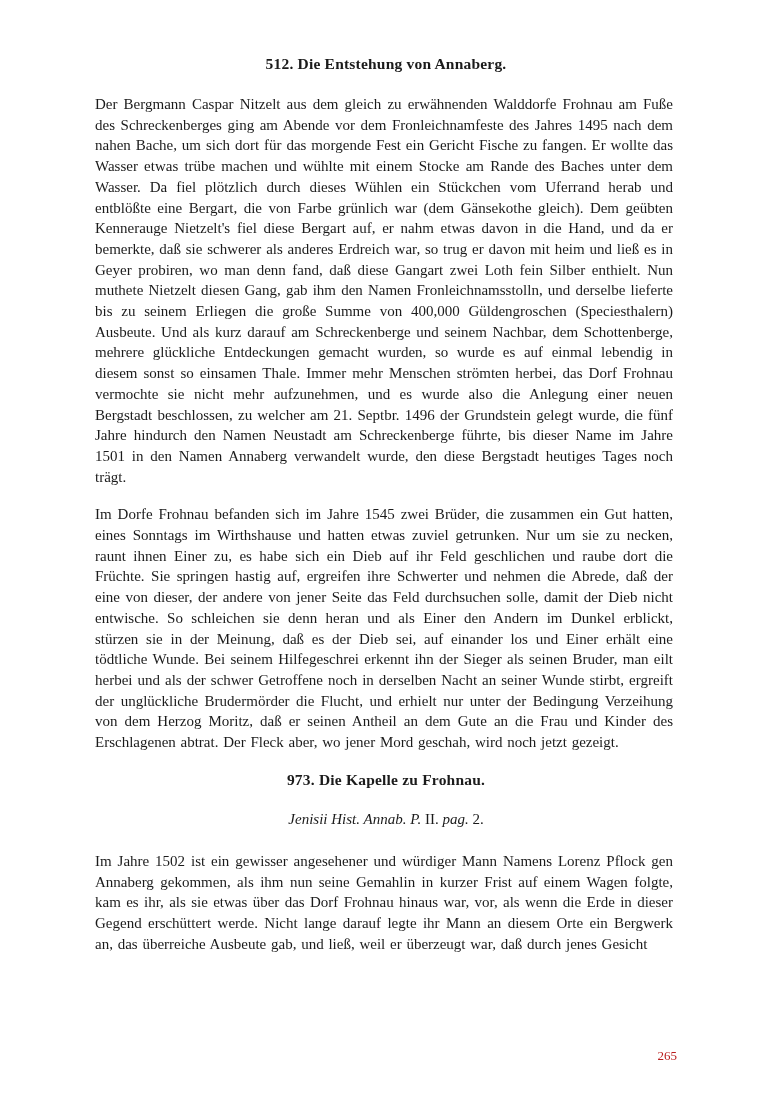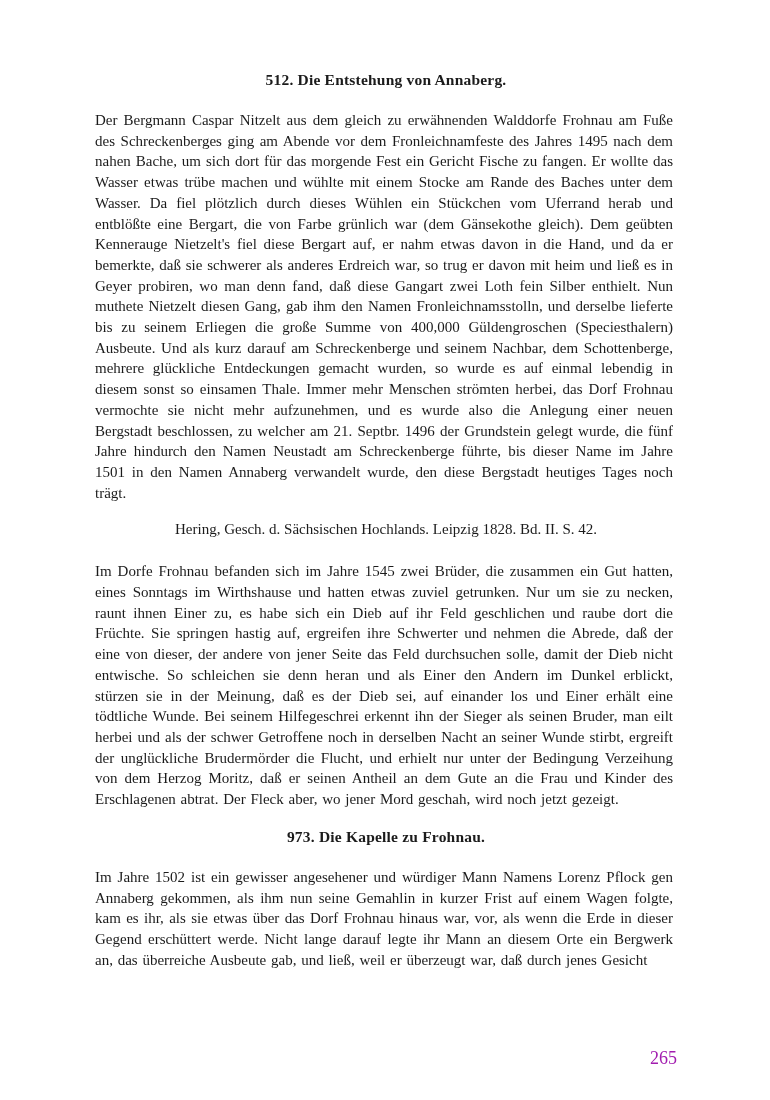--- a/index.html
+++ b/index.html
@@ -23,61 +23,61 @@
   }
   .section-heading {
     font-size: 15.5px;
     font-weight: bold;
     text-align: center;
     margin: 16px 0 21px 0;
     line-height: 19px;
     letter-spacing: 0.2px;
   }
   .section:first-child .section-heading {
-    margin-top: 16px;
+    margin-top: 0;
   }
   .source-line {
     font-size: 15px;
     text-align: center;
     margin: 0 0 23px 0;
     line-height: 18px;
   }
   .body-text {
     font-size: 15px;
     line-height: 20.7px;
     text-align: justify;
     margin: 0 4px 17px 0;
     word-spacing: 1px;
   }
   .page-number {
     position: absolute;
     top: 1048px;
     left: 95px;
     width: 582px;
     text-align: right;
-    font-size: 18px;
-    color: #a21caf;
+    font-size: 13px;
+    color: #b91c1c;
   }
   i { font-style: italic; }
 </style>
 </head>
 <body>
 
 <div class="page-content">
 
   <div class="section">
     <div class="section-heading">512. Die Entstehung von Annaberg.</div>
     <p class="body-text">Der Bergmann Caspar Nitzelt aus dem gleich zu erwähnenden Walddorfe Frohnau am Fuße des Schreckenberges ging am Abende vor dem Fronleichnamfeste des Jahres 1495 nach dem nahen Bache, um sich dort für das morgende Fest ein Gericht Fische zu fangen. Er wollte das Wasser etwas trübe machen und wühlte mit einem Stocke am Rande des Baches unter dem Wasser. Da fiel plötzlich durch dieses Wühlen ein Stückchen vom Uferrand herab und entblößte eine Bergart, die von Farbe grünlich war (dem Gänsekothe gleich). Dem geübten Kennerauge Nietzelt's fiel diese Bergart auf, er nahm etwas davon in die Hand, und da er bemerkte, daß sie schwerer als anderes Erdreich war, so trug er davon mit heim und ließ es in Geyer probiren, wo man denn fand, daß diese Gangart zwei Loth fein Silber enthielt. Nun muthete Nietzelt diesen Gang, gab ihm den Namen Fronleichnamsstolln, und derselbe lieferte bis zu seinem Erliegen die große Summe von 400,000 Güldengroschen (Speciesthalern) Ausbeute. Und als kurz darauf am Schreckenberge und seinem Nachbar, dem Schottenberge, mehrere glückliche Entdeckungen gemacht wurden, so wurde es auf einmal lebendig in diesem sonst so einsamen Thale. Immer mehr Menschen strömten herbei, das Dorf Frohnau vermochte sie nicht mehr aufzunehmen, und es wurde also die Anlegung einer neuen Bergstadt beschlossen, zu welcher am 21. Septbr. 1496 der Grundstein gelegt wurde, die fünf Jahre hindurch den Namen Neustadt am Schreckenberge führte, bis dieser Name im Jahre 1501 in den Namen Annaberg verwandelt wurde, den diese Bergstadt heutiges Tages noch trägt.</p>
   </div>
 
   <div class="section">
-    <div class="source-line"><span>Hering, Gesch. d. Sächsischen Hochlands. Leipzig 1828. Bd. II. S. 42.</span></div>
     <p class="body-text">Im Dorfe Frohnau befanden sich im Jahre 1545 zwei Brüder, die zusammen ein Gut hatten, eines Sonntags im Wirthshause und hatten etwas zuviel getrunken. Nur um sie zu necken, raunt ihnen Einer zu, es habe sich ein Dieb auf ihr Feld geschlichen und raube dort die Früchte. Sie springen hastig auf, ergreifen ihre Schwerter und nehmen die Abrede, daß der eine von dieser, der andere von jener Seite das Feld durchsuchen solle, damit der Dieb nicht entwische. So schleichen sie denn heran und als Einer den Andern im Dunkel erblickt, stürzen sie in der Meinung, daß es der Dieb sei, auf einander los und Einer erhält eine tödtliche Wunde. Bei seinem Hilfegeschrei erkennt ihn der Sieger als seinen Bruder, man eilt herbei und als der schwer Getroffene noch in derselben Nacht an seiner Wunde stirbt, ergreift der unglückliche Brudermörder die Flucht, und erhielt nur unter der Bedingung Verzeihung von dem Herzog Moritz, daß er seinen Antheil an dem Gute an die Frau und Kinder des Erschlagenen abtrat. Der Fleck aber, wo jener Mord geschah, wird noch jetzt gezeigt.</p>
   </div>
 
   <div class="section">
     <div class="section-heading">973. Die Kapelle zu Frohnau.</div>
+    <div class="source-line"><i>Jenisii Hist. Annab. P.</i><span> II. </span><i>pag.</i><span> 2.</span></div>
     <p class="body-text">Im Jahre 1502 ist ein gewisser angesehener und würdiger Mann Namens Lorenz Pflock gen Annaberg gekommen, als ihm nun seine Gemahlin in kurzer Frist auf einem Wagen folgte, kam es ihr, als sie etwas über das Dorf Frohnau hinaus war, vor, als wenn die Erde in dieser Gegend erschüttert werde. Nicht lange darauf legte ihr Mann an diesem Orte ein Bergwerk an, das überreiche Ausbeute gab, und ließ, weil er überzeugt war, daß durch jenes Gesicht</p>
   </div>
 
 </div>
 
 <div class="page-number">265</div>
 
 </body></html>

